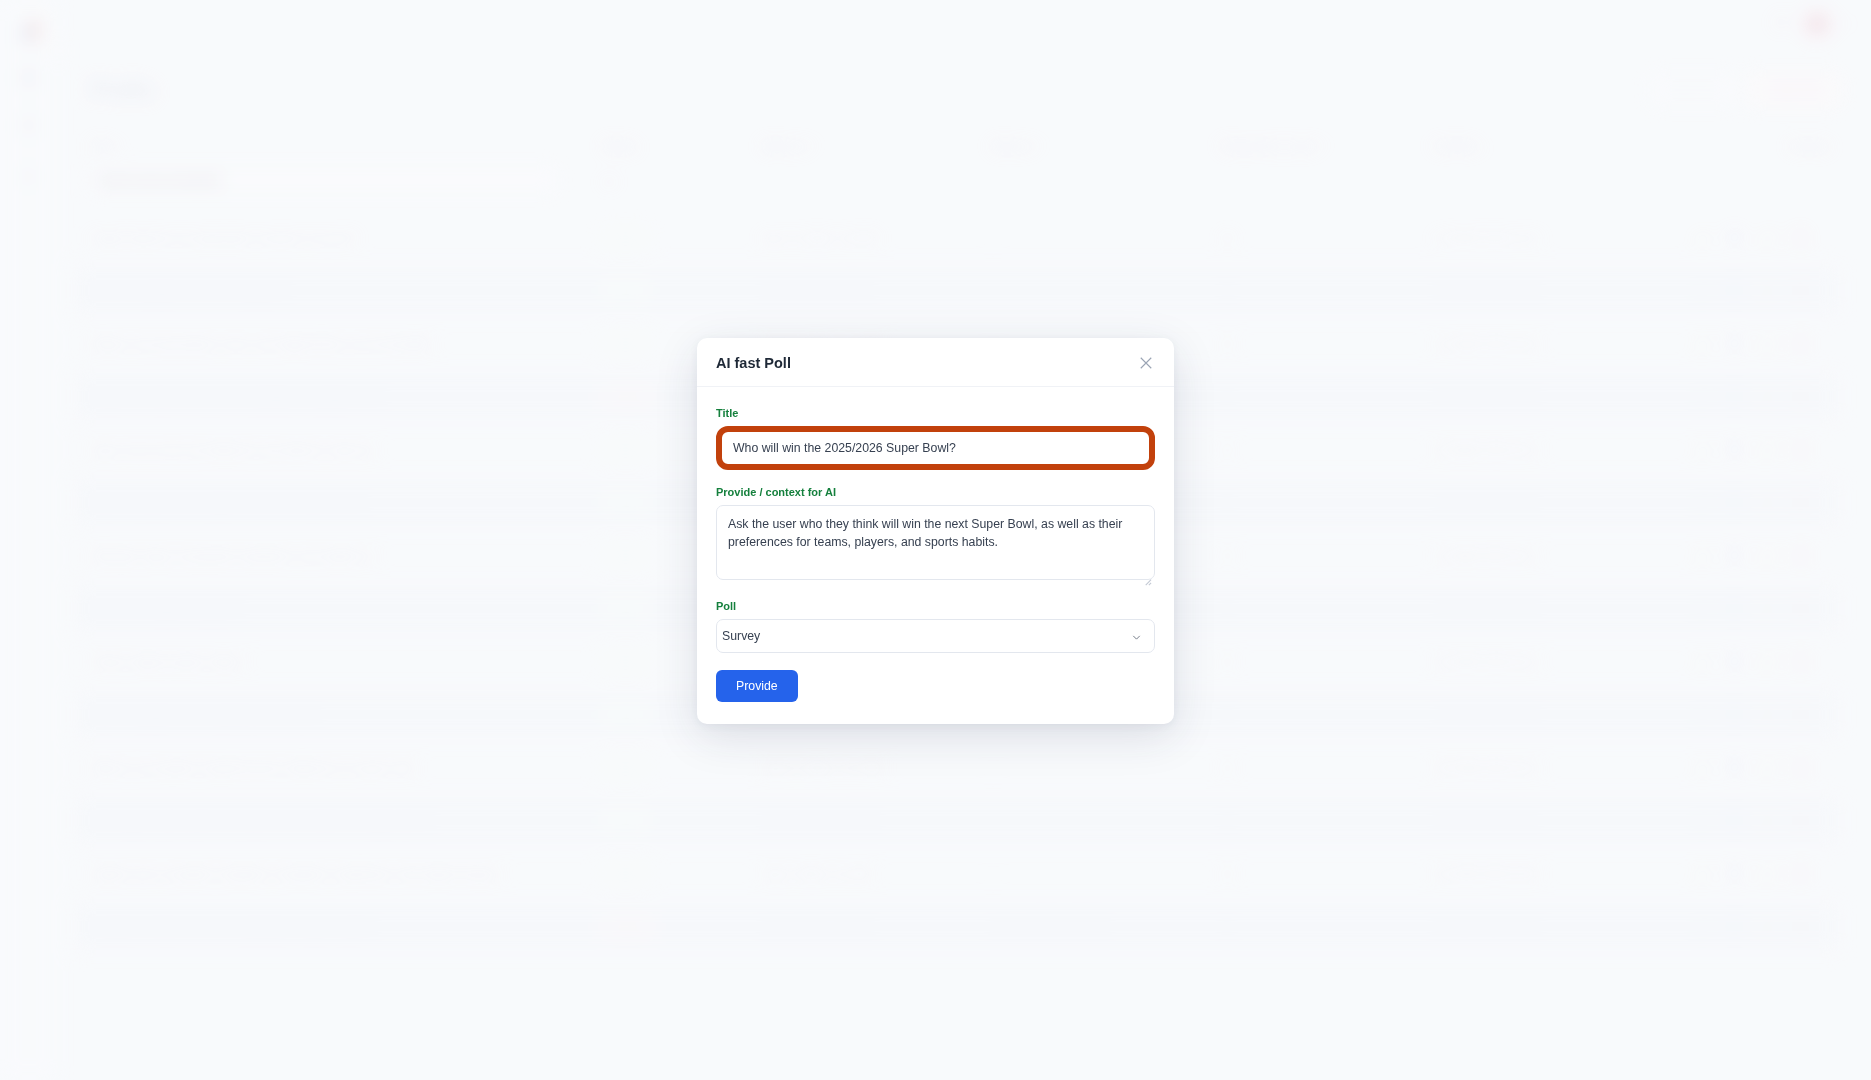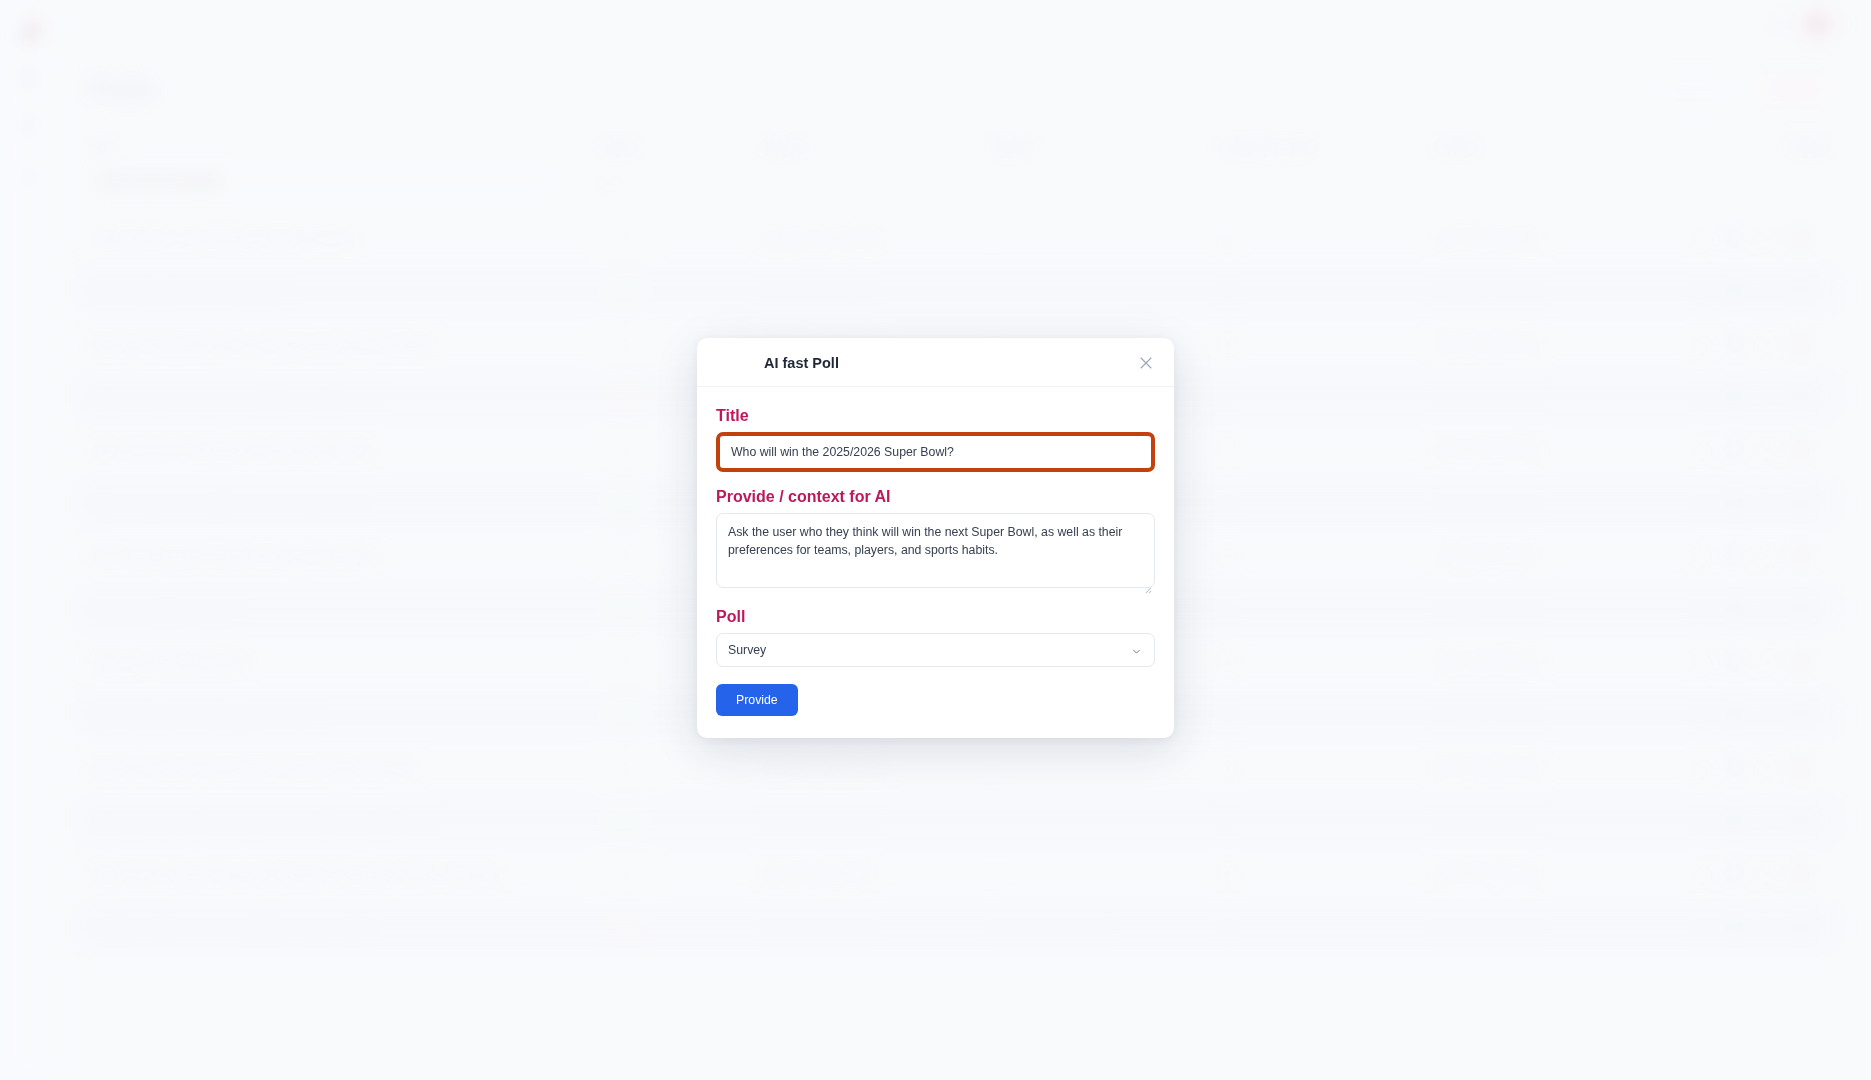--- a/index.html
+++ b/index.html
@@ -112,45 +112,45 @@
     width:477px;
     background:#fff; border-radius:10px;
     box-shadow: 0 12px 44px rgba(35,50,80,.13), 0 2px 8px rgba(35,50,80,.06);
     overflow:hidden;
   }
   .modal-head {
     display:flex; align-items:center; justify-content:space-between;
     padding: 16px 19px 14px 19px;
     border-bottom:1px solid #f0f2f6;
   }
-  .modal-title { font-size:14.5px; font-weight:bold; color:#1f2937;margin-left:48px; }
+  .modal-title { font-size:14.5px; font-weight:bold; color:#1f2937; }
   .modal-close { width:18px; height:18px; color:#9aa4b4; cursor:pointer; }
   .modal-close svg { width:18px; height:18px; stroke:#9aa4b4; stroke-width:1.5; fill:none; }
   .modal-body { padding: 20px 19px 22px 19px; }
   .modal-desc { font-size:12.3px; line-height:1.52; color:#4b5563; margin-bottom:19px; }
-  .field-label { font-size:16px; font-weight:bold; color:#be185d; margin-bottom:7px; }
+  .field-label { font-size:11px; font-weight:bold; color:#15803d; margin-bottom:7px; }
   .text-input {
-    width:100%; border:4px solid #c2410c; border-radius:7px;
+    width:100%; border:6px solid #c2410c; border-radius:12px;
     padding:9px 11px; font-size:12.3px; color:#374151;
     font-family:"Liberation Sans", sans-serif; background:#fff;
   }
   .text-area {
     width:100%; height:75px; resize:none;
     border:1px solid #e3e7ee; border-radius:7px;
     padding:9px 11px; font-size:12.3px; line-height:1.5; color:#374151;
     font-family:"Liberation Sans", sans-serif; background:#fff;
   }
   .ta-wrap { position:relative; }
   .ta-grip { position:absolute; right:3px; bottom:3px; width:9px; height:9px; pointer-events:none; }
   .ta-grip svg { width:9px; height:9px; stroke:#c3c9d4; stroke-width:1.2; }
   .gap { height:16px; }
   .select-wrap { position:relative; }
   .select-box {
     width:100%; border:1px solid #e3e7ee; border-radius:7px;
-    padding:9px 11px; font-size:12.3px; color:#374151; background:#fff;
+    padding:9px 5px; font-size:12.3px; color:#374151; background:#fff;
   }
   .select-caret { position:absolute; right:12px; top:11px; }
   .select-caret svg { width:13px; height:13px; stroke:#6b7280; stroke-width:1.7; fill:none; }
   .btn-generate {
     margin-top:17px; padding:9px 20px; border:none; border-radius:6px;
     background:#2563eb; color:#fff; font-size:12.3px;
     font-family:"Liberation Sans", sans-serif; cursor:pointer;
   }
 </style>
 </head>

